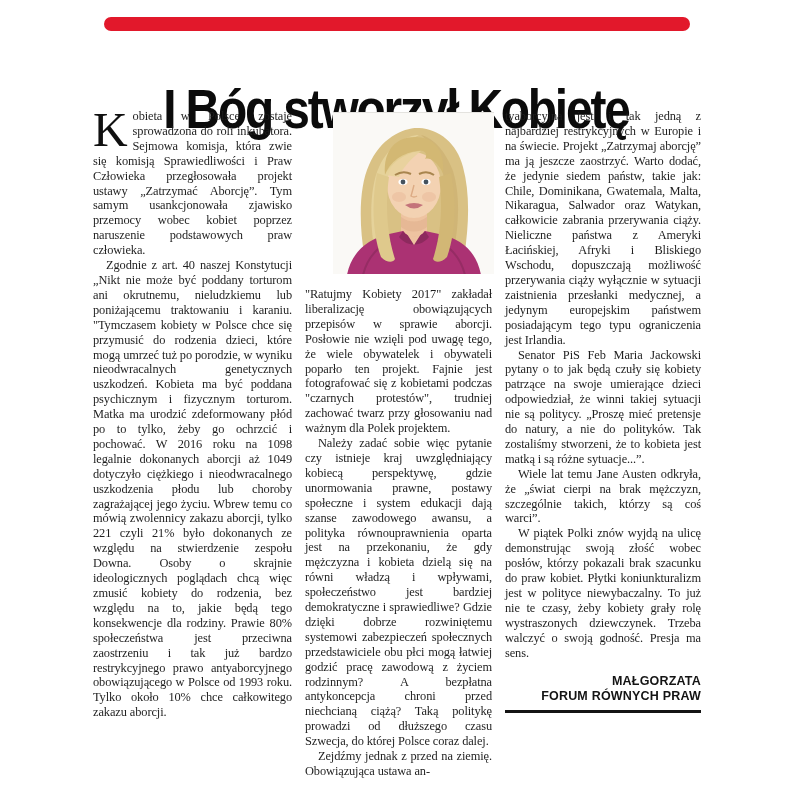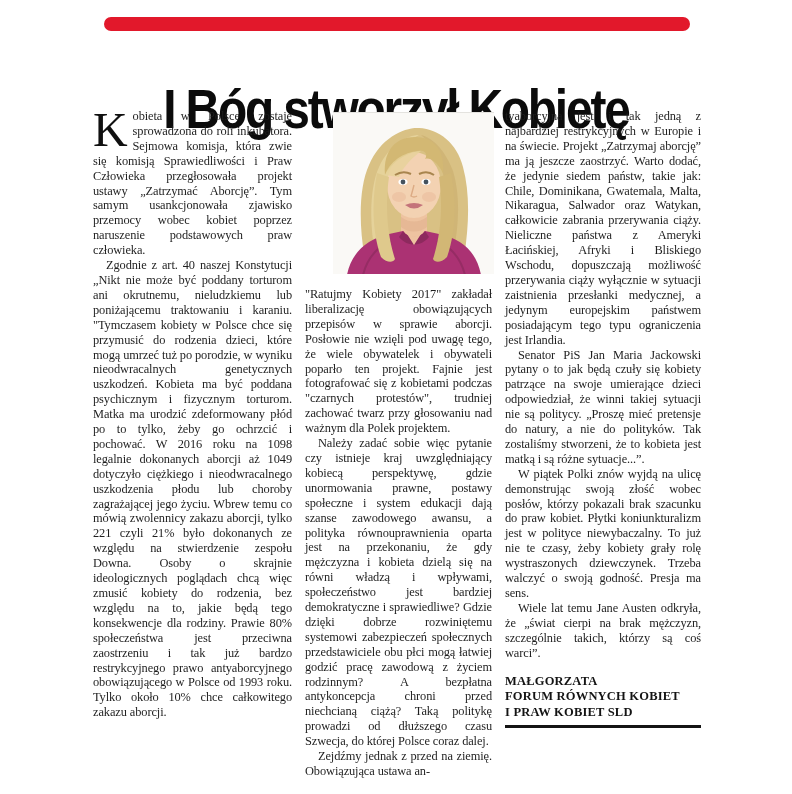--- a/index.html
+++ b/index.html
@@ -69,22 +69,22 @@
     width: 161px; height: 162px;
     background: #faf9f6;
     border-top: 1px solid #e4e3df;
     overflow: hidden;
   }
   .photo svg { display: block; }
   .byline {
     margin-top: 13px;
     padding-bottom: 5px;
     border-bottom: 3px solid #141414;
-    text-align: left;
-    font-family: Liberation Serif, serif;
+    text-align: right;
+    font-family: Liberation Sans, sans-serif;
     font-weight: 700;
     font-size: 12.5px;
     line-height: 15.5px;
     letter-spacing: 0.2px;
     color: #141414;
   }
 </style>
 </head>
 <body>
 
@@ -133,25 +133,24 @@
     </div>
 
     <div class="col col2">
       <p class="no-indent">"Ratujmy Kobiety 2017" zakładał liberalizację obowiązujących przepisów w sprawie aborcji. Posłowie nie wzięli pod uwagę tego, że wiele obywatelek i obywateli poparło ten projekt. Fajnie jest fotografować się z kobietami podczas "czarnych protestów", trudniej zachować twarz przy głosowaniu nad ważnym dla Polek projektem.</p>
       <p>Należy zadać sobie więc pytanie czy istnieje kraj uwzględniający kobiecą perspektywę, gdzie unormowania prawne, postawy społeczne i system edukacji dają szanse zawodowego awansu, a polityka równouprawnienia oparta jest na przekonaniu, że gdy mężczyzna i kobieta dzielą się na równi władzą i wpływami, społeczeństwo jest bardziej demokratyczne i sprawiedliwe? Gdzie dzięki dobrze rozwiniętemu systemowi zabezpieczeń społecznych przedstawiciele obu płci mogą łatwiej godzić pracę zawodową z życiem rodzinnym? A bezpłatna antykoncepcja chroni przed niechcianą ciążą? Taką politykę prowadzi od dłuższego czasu Szwecja, do której Polsce coraz dalej.</p>
       <p>Zejdźmy jednak z przed na ziemię. Obowiązująca ustawa an-</p>
     </div>
 
     <div class="col col3">
       <p class="no-indent">tyaborcyjna jest i tak jedną z najbardziej restrykcyjnych w Europie i na świecie. Projekt „Zatrzymaj aborcję” ma ją jeszcze zaostrzyć. Warto dodać, że jedynie siedem państw, takie jak: Chile, Dominikana, Gwatemala, Malta, Nikaragua, Salwador oraz Watykan, całkowicie zabrania przerywania ciąży. Nieliczne państwa z Ameryki Łacińskiej, Afryki i Bliskiego Wschodu, dopuszczają możliwość przerywania ciąży wyłącznie w sytuacji zaistnienia przesłanki medycznej, a jedynym europejskim państwem posiadającym tego typu ograniczenia jest Irlandia.</p>
-      <p>Senator PiS Jan Maria Jackowski pytany o to jak będą czuły się kobiety patrzące na swoje umierające dzieci odpowiedział, że winni takiej sytuacji nie są politycy. „Proszę mieć pretensje do natury, a nie do polityków. Tak zostaliśmy stworzeni, że to kobieta jest matką i są różne sytuacje...”.</p>
+      <p>Senator PiS Feb Maria Jackowski pytany o to jak będą czuły się kobiety patrzące na swoje umierające dzieci odpowiedział, że winni takiej sytuacji nie są politycy. „Proszę mieć pretensje do natury, a nie do polityków. Tak zostaliśmy stworzeni, że to kobieta jest matką i są różne sytuacje...”.</p>
+      <p>Wiele lat temu Jane Austen odkryła, że „świat cierpi na brak mężczyzn, szczególnie takich, którzy są coś warci”.</p>
       <p>W piątek Polki znów wyjdą na ulicę demonstrując swoją złość wobec posłów, którzy pokazali brak szacunku do praw kobiet. Płytki koniunkturalizm jest w polityce niewybaczalny. To już nie te czasy, żeby kobiety grały rolę wystraszonych dziewczynek. Trzeba walczyć o swoją godność. Presja ma sens.</p>
-      <p>Wiele lat temu Jane Austen odkryła, że „świat cierpi na brak mężczyzn, szczególnie takich, którzy są coś warci”.</p>
 
       <div class="byline">
         <div>MAŁGORZATA</div>
-        <div>FORUM RÓWNYCH KOBIET</div>
-        <div>I PRAW KOBIET SLD</div>
+        <div>FORUM RÓWNYCH PRAW</div>
       </div>
     </div>
 
   </div>
 </div>
 
 </body></html>

